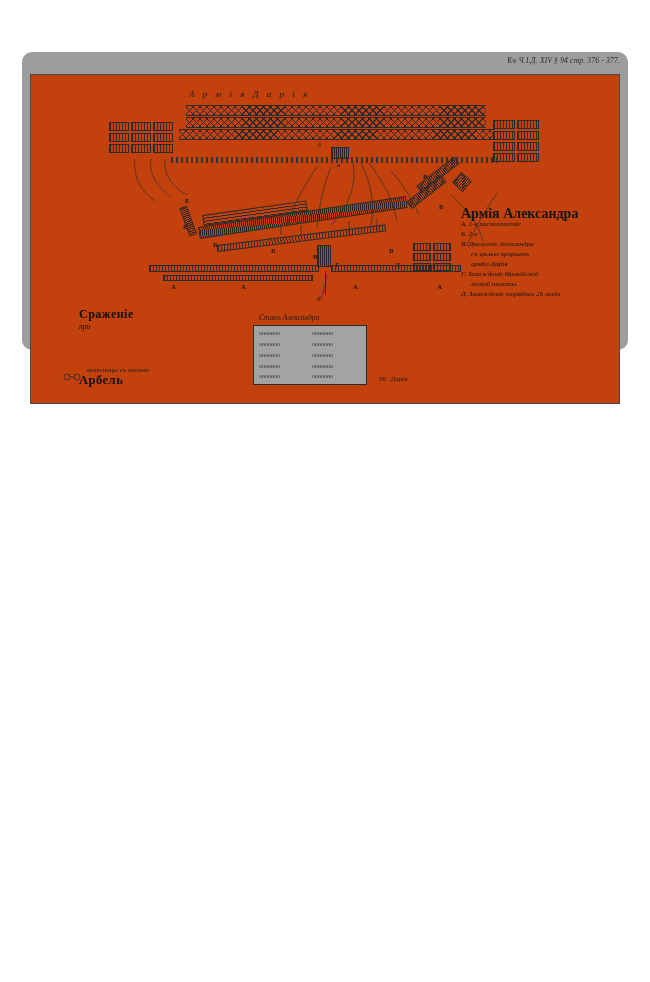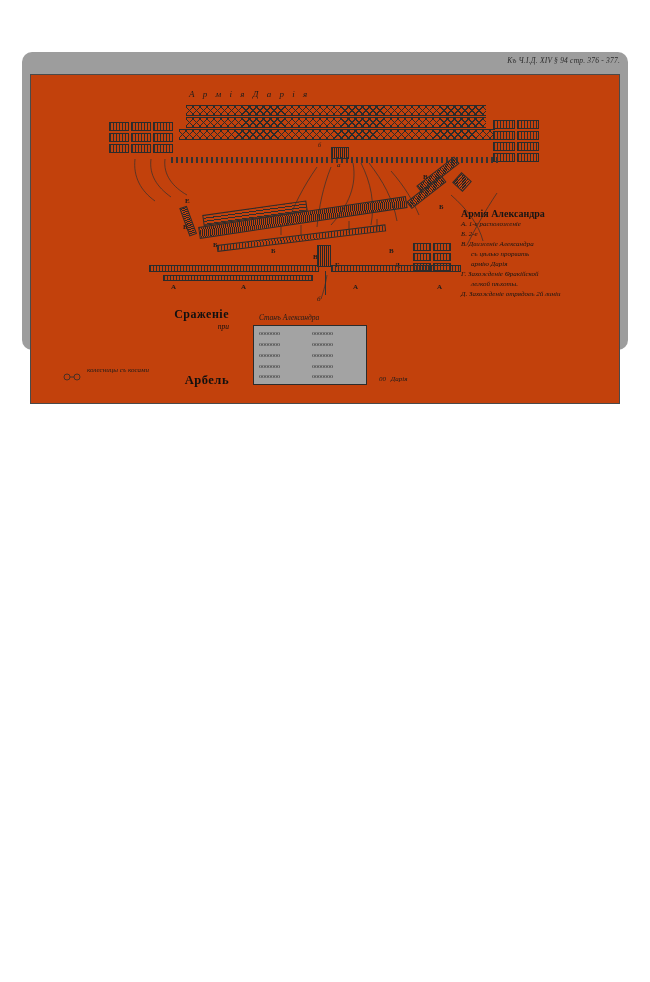--- a/index.html
+++ b/index.html
@@ -136,26 +136,26 @@
     position: absolute;
     font-size: 7px;
     color: #151515;
     line-height: 10px;
     white-space: nowrap;
     font-style: italic;
   }
   .legend .hd {
     font-style: normal;
     font-weight: bold;
-    font-size: 10px;
+    font-size: 14px;
   }
 
   #title {
     position: absolute;
-    text-align: right;
+    text-align: left;
     color: #101010;
   }
   #title .t1 { font-size: 12px; font-weight: bold; letter-spacing: .5px;}
   #title .t2 { font-size: 7.5px; font-style: italic; }
   #title .t3 { font-size: 12.5px; font-weight: bold; letter-spacing: .5px; margin-top: 42px;}
 </style>
 </head>
 <body>
 
 <div id="plate">

